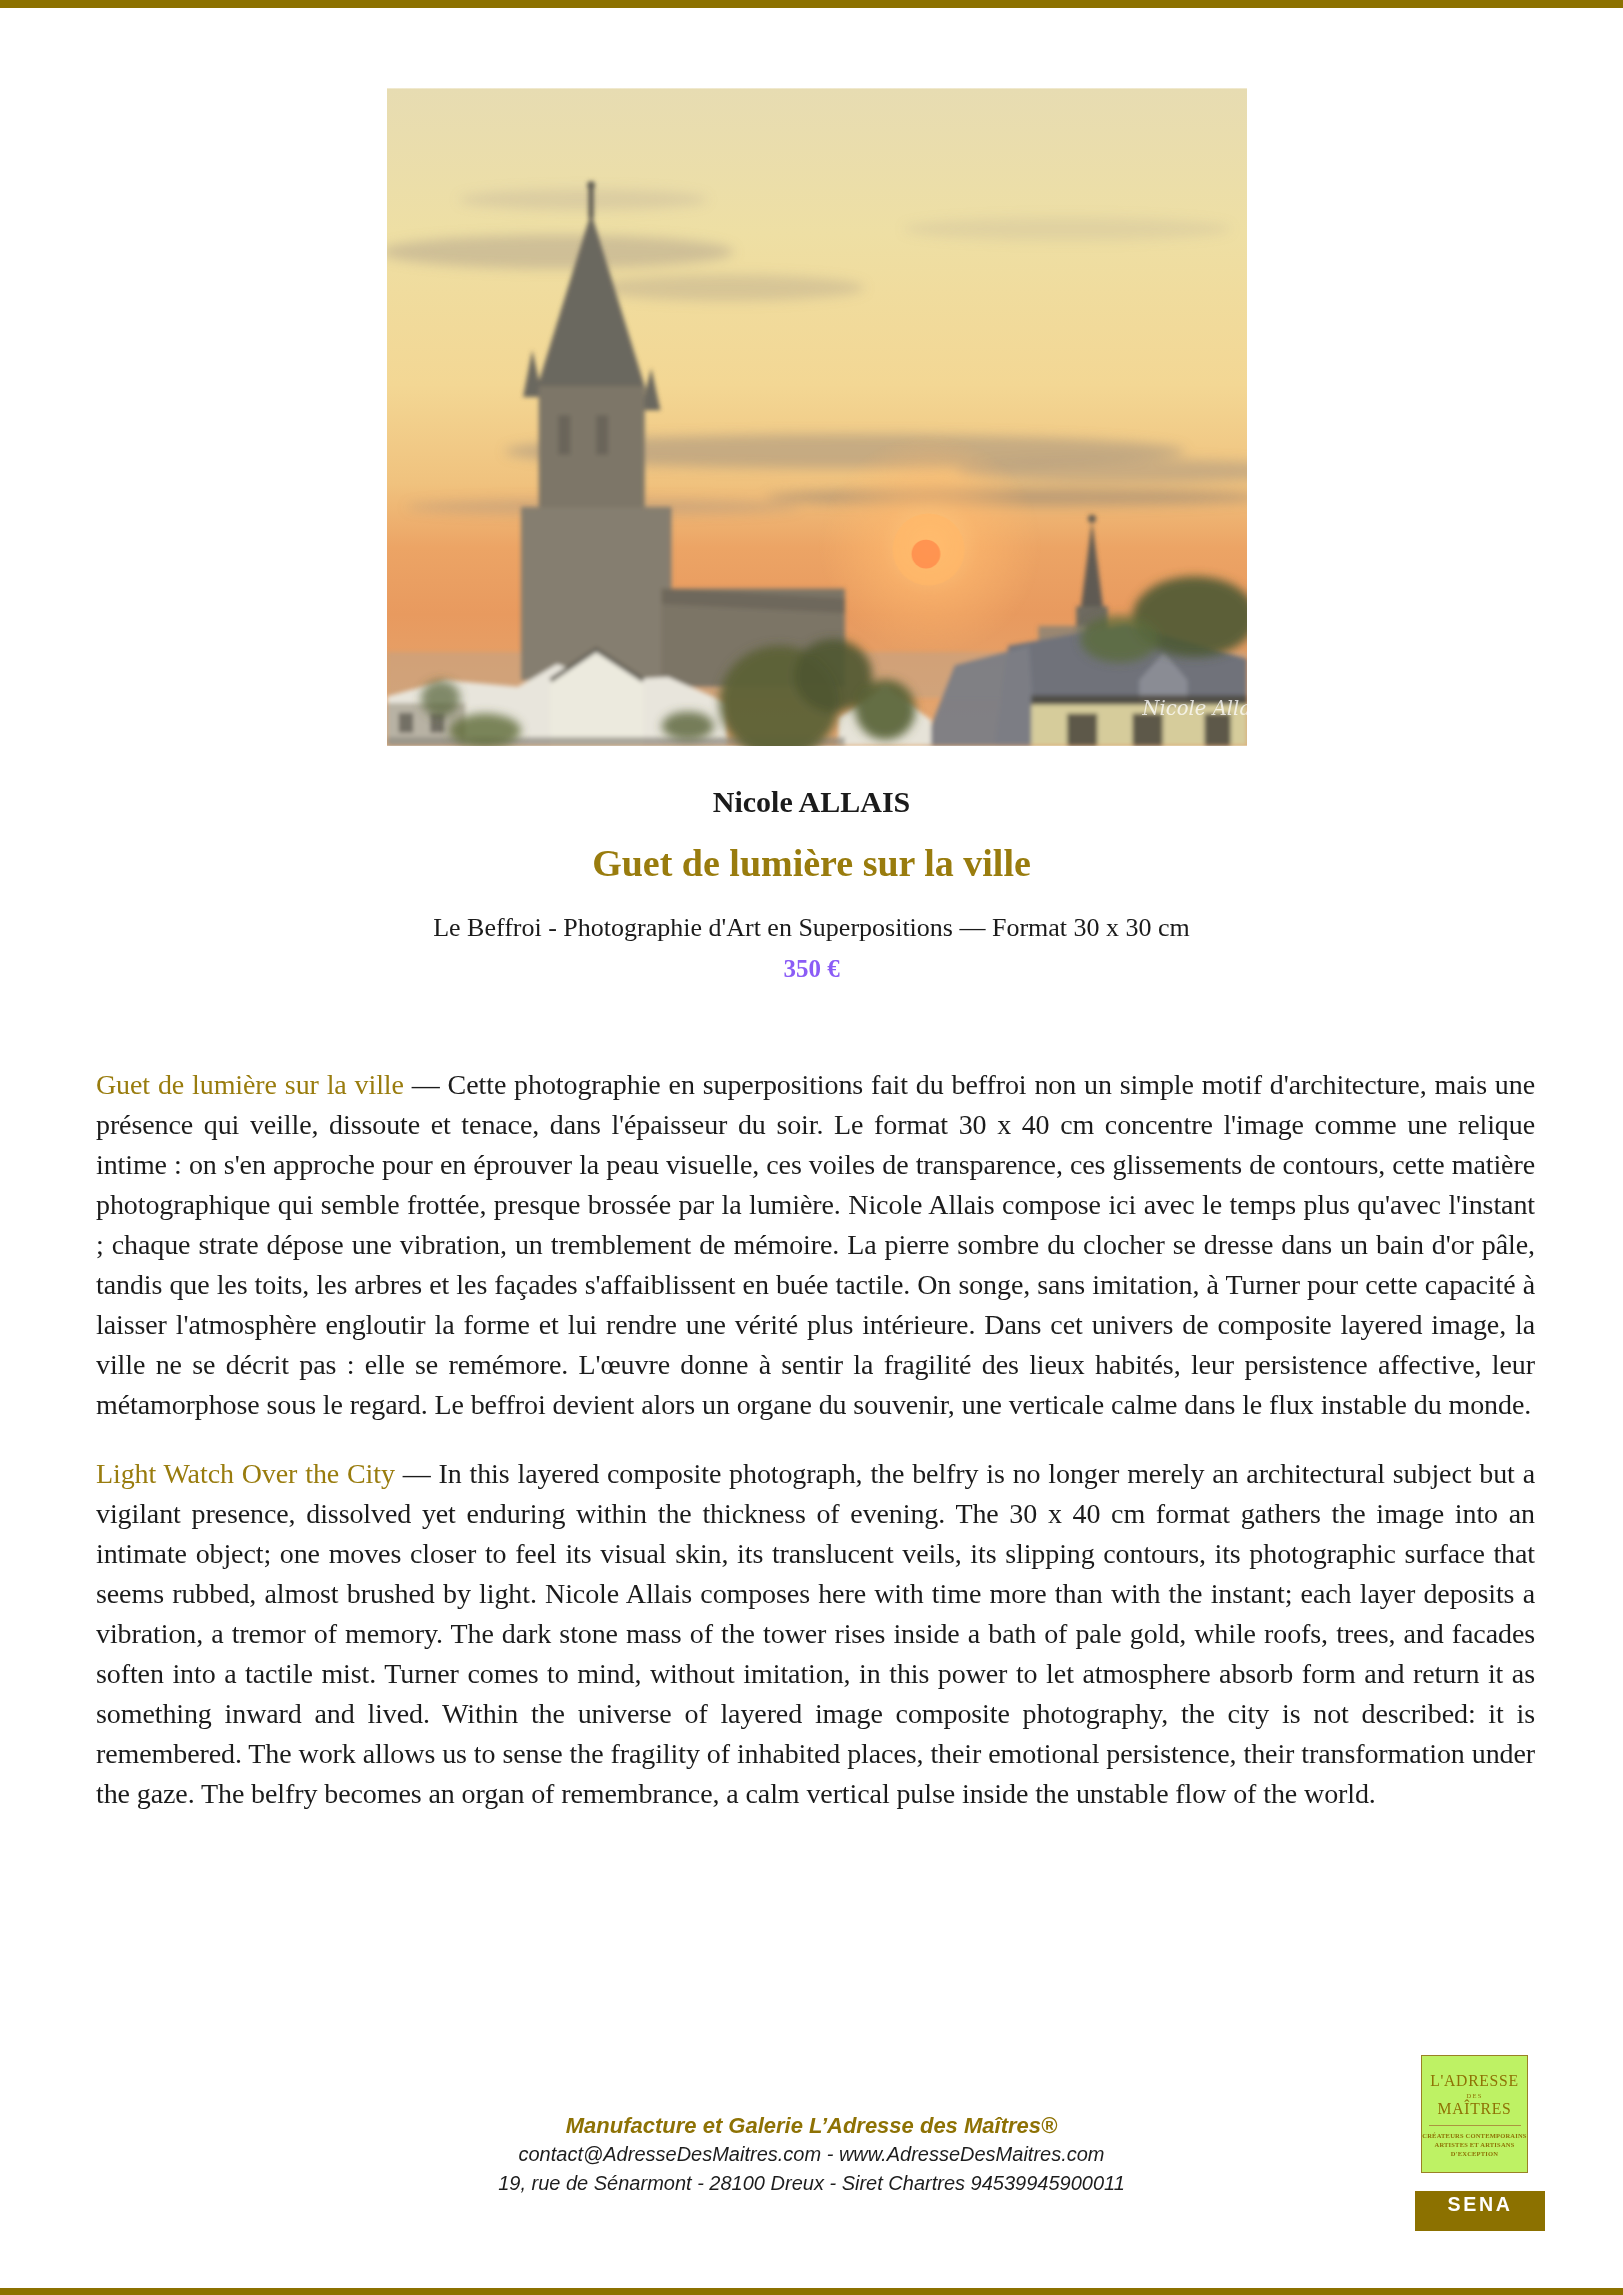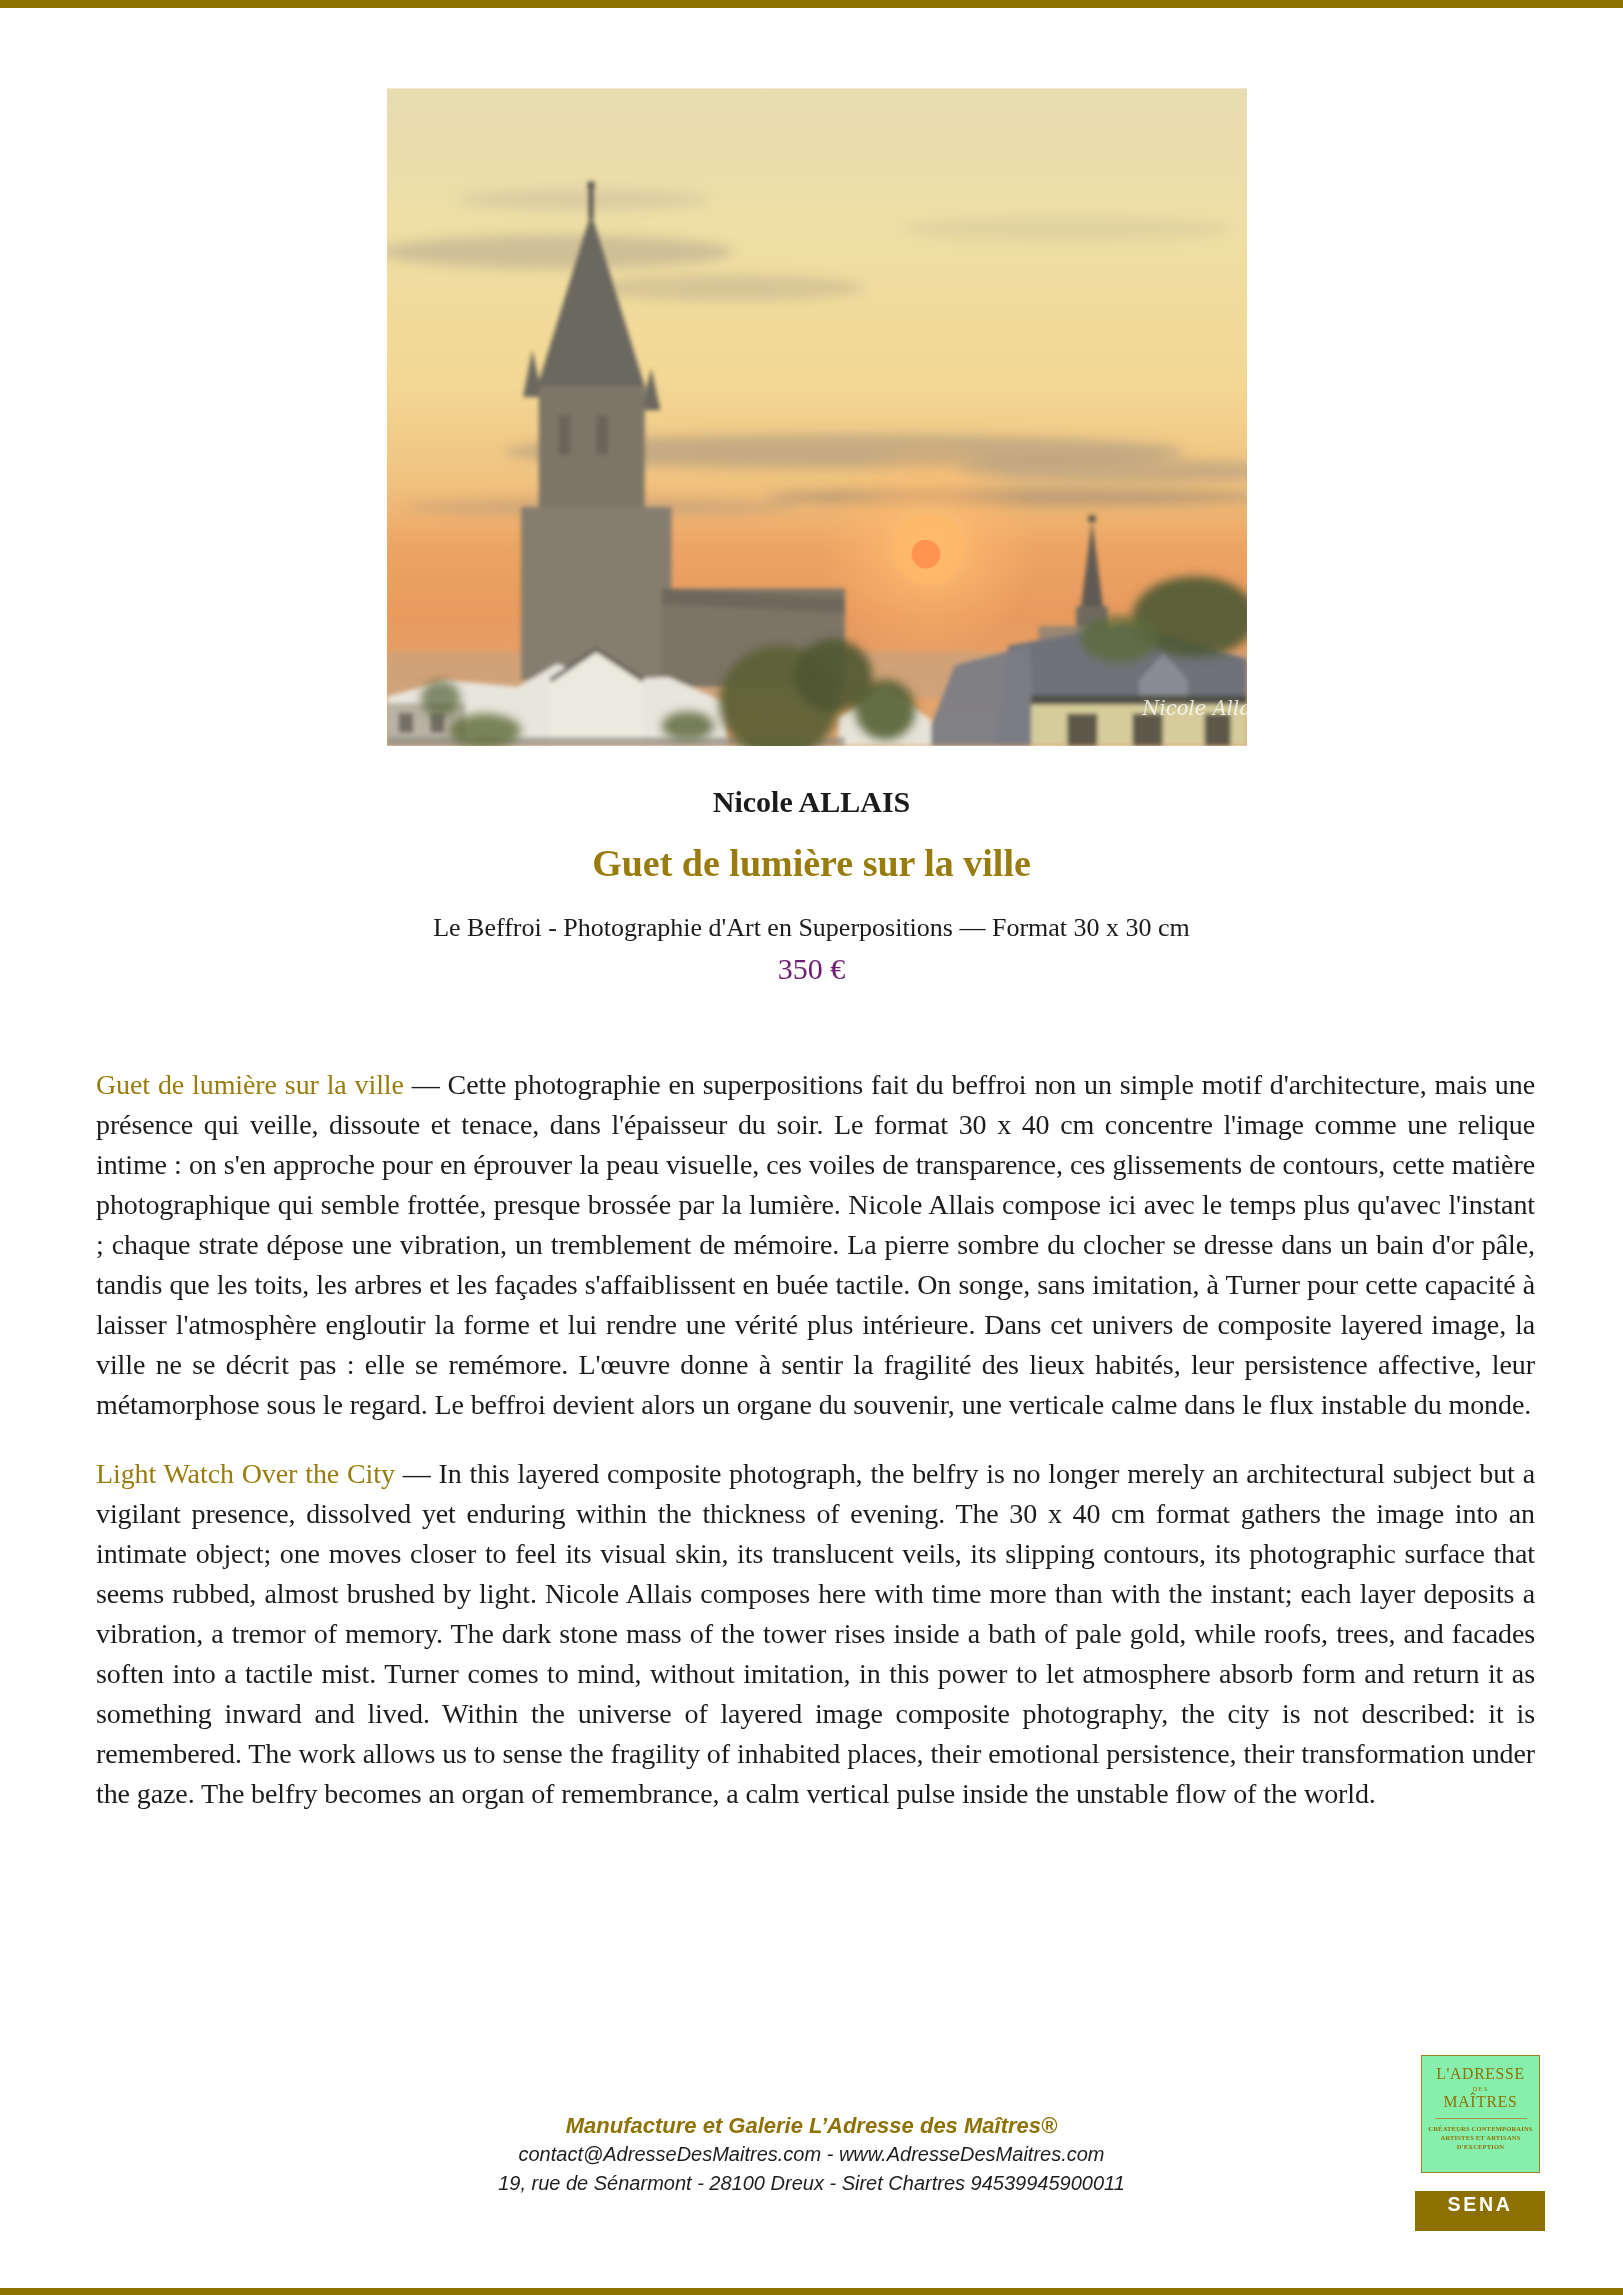--- a/index.html
+++ b/index.html
@@ -9,35 +9,35 @@
   .bar.top{top:0;}
   .bar.bottom{top:2288px;}
 
   .photo{position:absolute;left:387px;top:88px;width:860px;height:658px;overflow:hidden;}
   .photo svg{display:block;}
 
   .centered{position:absolute;left:0;width:1623px;text-align:center;}
   .artist{top:783px;font-size:30px;line-height:38px;font-weight:bold;color:#1b1b1b;}
   .title{top:840px;font-size:38px;line-height:46px;font-weight:bold;color:#997c0e;}
   .subtitle{top:911px;font-size:26px;line-height:33px;color:#1b1b1b;}
-  .price{top:950px;font-size:30px;line-height:37px;font-weight:normal;color:#701a75;}
+  .price{top:950px;font-size:25px;line-height:37px;font-weight:bold;color:#8b5cf6;}
 
   .text-block{position:absolute;left:96px;top:1065px;width:1439px;color:#1c1c1c;}
   .text-block p{margin:0;font-size:28px;line-height:40px;text-align:justify;letter-spacing:-0.1px;}
   .text-block p + p{margin-top:29px;}
   .lead{color:#997c0e;}
 
   .footer-text{position:absolute;left:0;top:2111px;width:1623px;text-align:center;
                font-family:"Liberation Sans", sans-serif;}
   .fline{font-size:20px;line-height:29px;color:#1d1d1d;font-style:italic;}
   .fline.gold{font-size:22px;font-weight:bold;color:#8e7205;}
 
-  .logo-box{position:absolute;left:1421px;top:2055px;width:119px;height:118px;
-            border:1.3px solid #9a8125;box-sizing:border-box;background:#86efac;
-            text-align:center;color:#8e7205;padding-top:9px;}
+  .logo-box{position:absolute;left:1421px;top:2055px;width:107px;height:118px;
+            border:1.3px solid #9a8125;box-sizing:border-box;background:#bef264;
+            text-align:center;color:#8e7205;padding-top:16px;}
   .logo-l1,.logo-l3{font-size:15.7px;line-height:18.3px;letter-spacing:0.7px;}
   .logo-l2{font-size:6.5px;line-height:8.5px;letter-spacing:1.3px;margin-top:1.3px;}
   .logo-rule{width:92px;border-top:0.7px solid #ab9440;margin:6.5px auto 5.2px auto;height:0;}
   .logo-small{font-size:6.5px;line-height:9.2px;font-weight:bold;letter-spacing:0.2px;}
 
   .sena{position:absolute;left:1415px;top:2191px;width:130px;height:40px;background:#8c7100;
         color:#ffffff;font-family:"Liberation Sans", sans-serif;font-weight:bold;
         font-size:19.6px;line-height:26px;letter-spacing:2.6px;text-align:center;}
 </style>
 </head>

